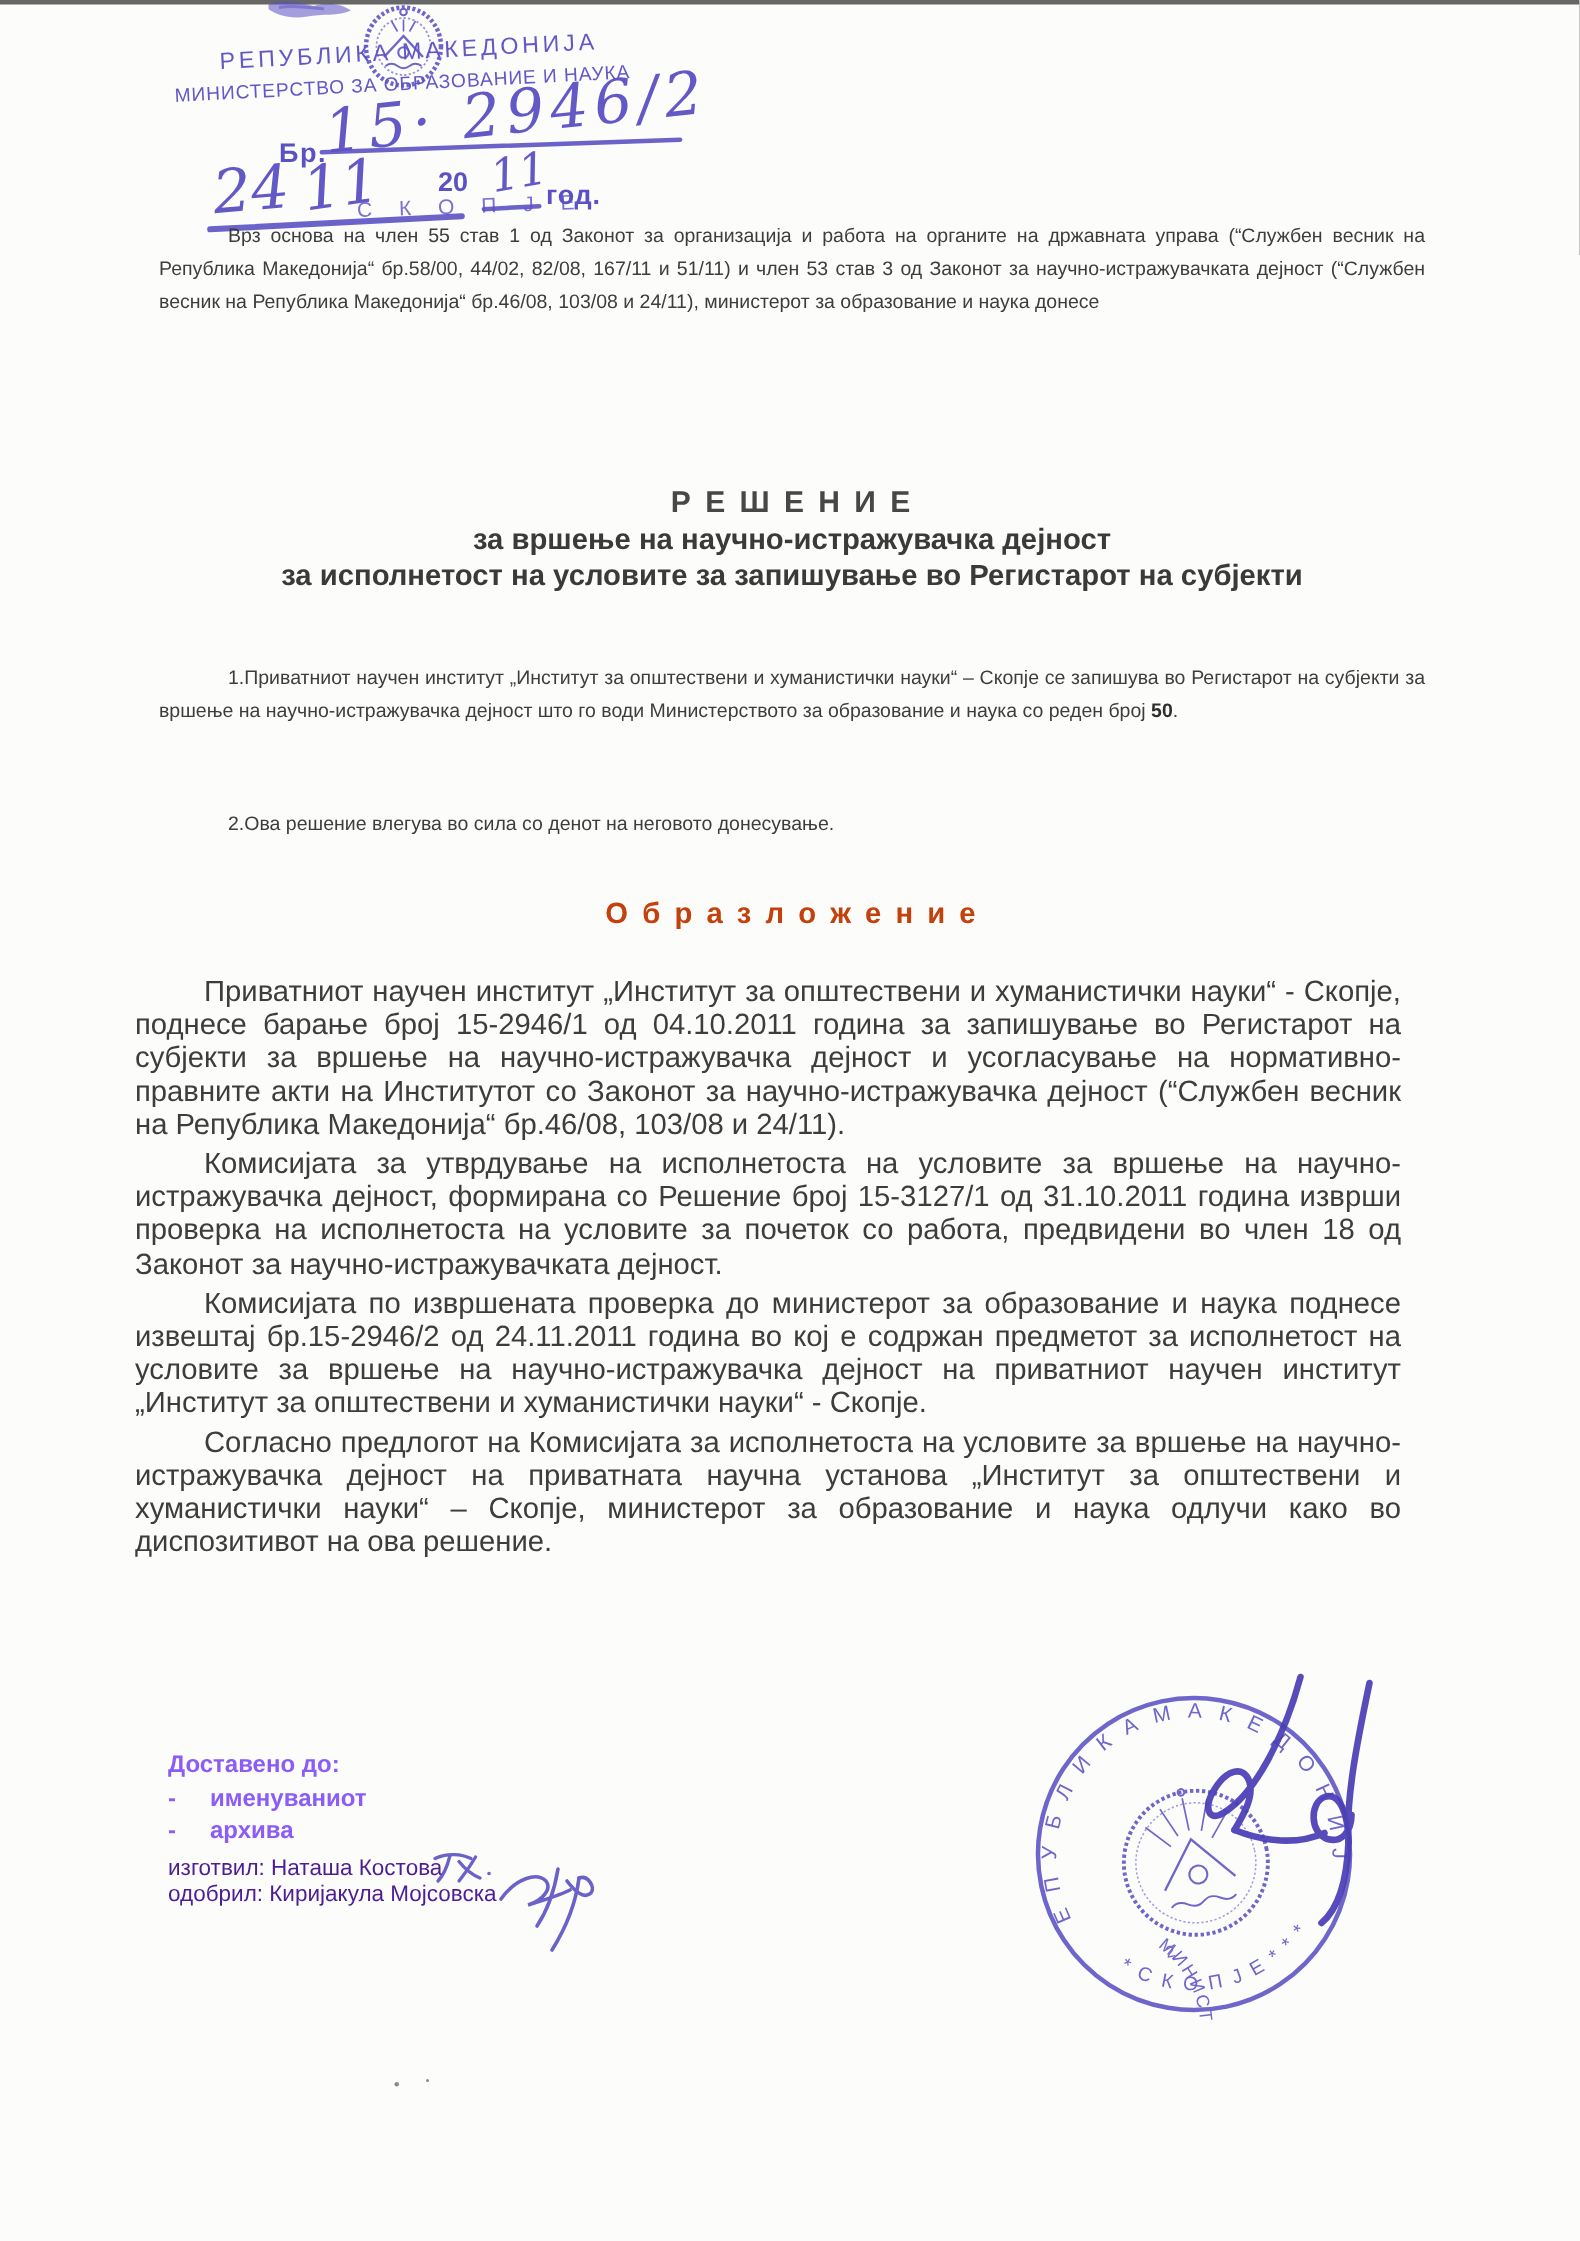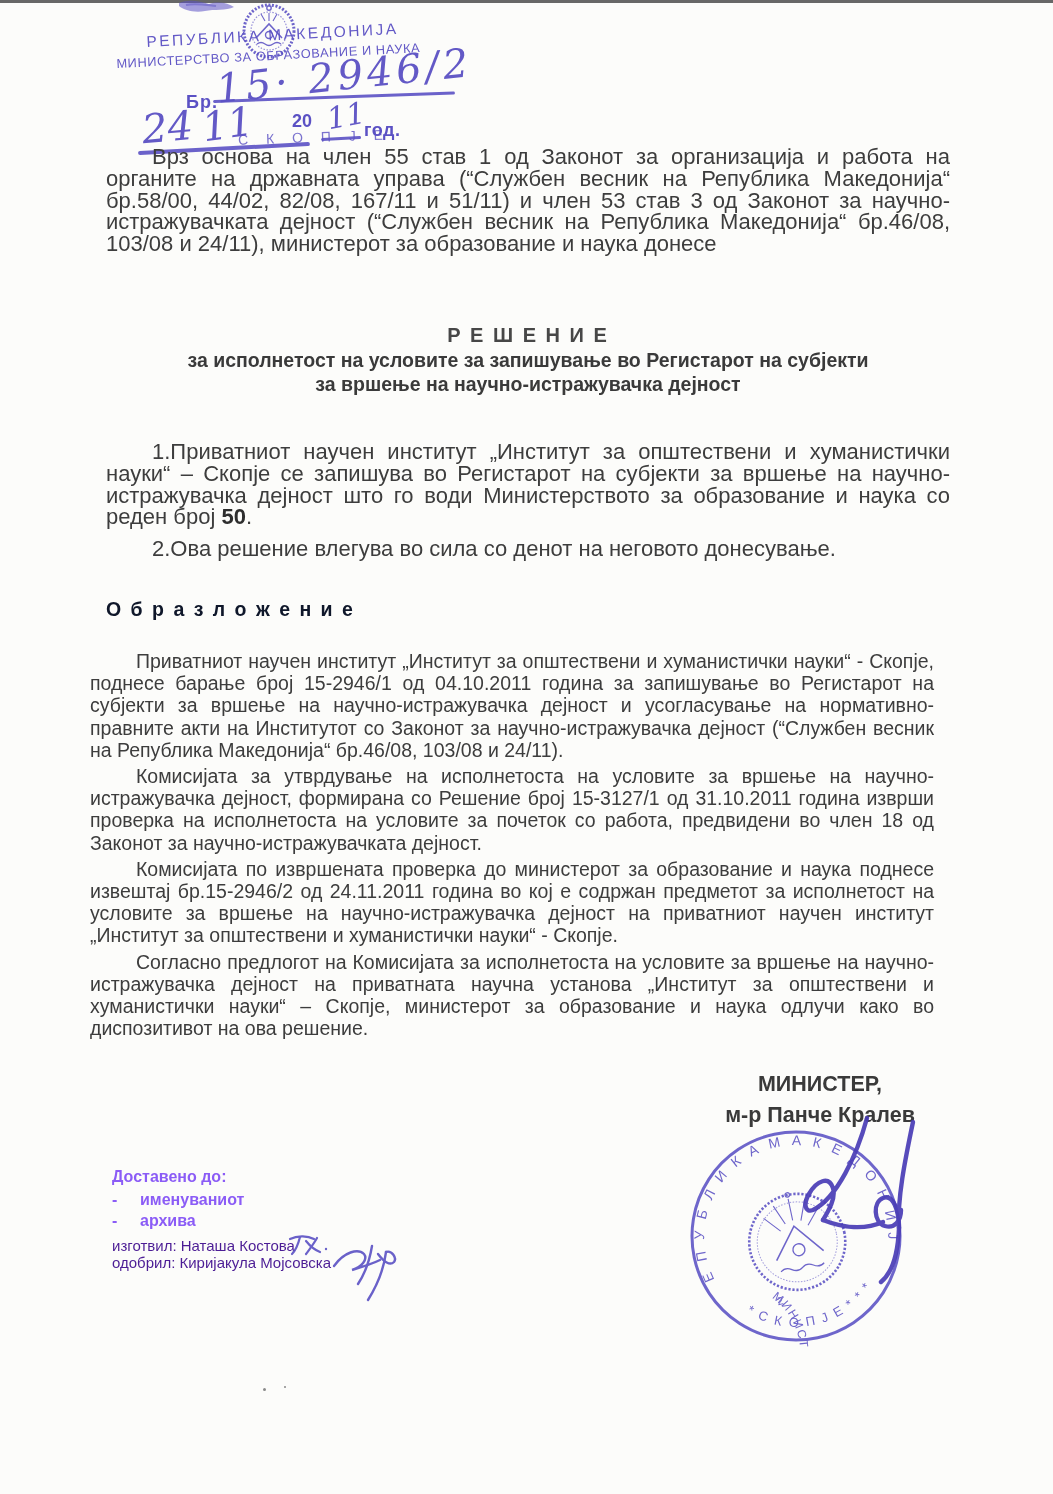--- a/index.html
+++ b/index.html
@@ -31,29 +31,29 @@
   .pr-year{position:absolute;left:292px;top:111px;font-size:18px;font-weight:bold;color:var(--ink);}
   .hw-year{position:absolute;left:327px;top:98px;font-size:30px;transform:rotate(-10deg);}
   .pr-god{position:absolute;left:364px;top:120px;font-size:18px;font-weight:bold;color:var(--ink);letter-spacing:.5px;}
   .city-stamp{position:absolute;left:238px;top:129px;font-size:14px;letter-spacing:7px;color:var(--ink);opacity:.8;transform:rotate(-2deg);white-space:nowrap;}
   .uline{position:absolute;height:3px;background:var(--ink);opacity:.9;transform-origin:left top;border-radius:2px;}
   .uline-a{left:213px;top:100px;width:242px;transform:rotate(-2deg);}
   .uline-b{left:138px;top:151px;width:172px;transform:rotate(-3deg);height:3.5px;}
   .uline-c{left:321px;top:138px;width:40px;transform:rotate(-3deg);height:2.5px;}
 
   
-  .par{position:absolute;left:106px;width:844px;text-align:justify;font-size:22px;line-height:21.8px;margin:0;}
+  .par{position:absolute;left:106px;width:844px;text-align:justify;font-size:13px;line-height:21.8px;margin:0;}
   .par.ind{text-indent:46px;}
   .intro{top:146px;}
   .title-block{position:absolute;left:106px;top:323px;width:844px;text-align:center;font-weight:bold;line-height:24.5px;}
   .title-line{font-size:20px;letter-spacing:2px;color:#474747;}
   .subtitle-line{font-size:19.5px;color:#3a3a3a;}
   .art1{top:441px;}
   .art2{top:538px;text-indent:46px;}
-  .expl-heading{position:absolute;left:106px;top:598px;width:844px;text-align:left;font-weight:bold;font-size:19.5px;letter-spacing:2px;color:#0f172a;}
+  .expl-heading{position:absolute;left:106px;top:598px;width:844px;text-align:center;font-weight:bold;font-size:19.5px;letter-spacing:2px;color:#c2410c;}
   .expl{position:absolute;left:90px;top:650px;width:844px;}
   .expl p{margin:0;text-align:justify;text-indent:46px;font-size:19.5px;line-height:22.2px;}
   .expl p + p{margin-top:4px;}
   .bnum{font-weight:bold;color:#2e2e2e;}
 
   
   .minister{position:absolute;left:640px;top:1069px;width:360px;text-align:center;font-weight:bold;line-height:31px;}
   .minister .t{font-size:21.5px;color:#3a3a3a;}
   .minister .n{font-size:21.5px;color:#3a3a3a;}
 
@@ -105,41 +105,37 @@
   <div class="hw hw-year">11</div>
   <div class="pr-god">год.</div>
   <div class="uline uline-b"></div>
   <div class="uline uline-c"></div>
   <div class="city-stamp">С К О П Ј Е</div>
 
   <p class="par ind intro">Врз основа на член 55 став 1 од Законот за организација и работа на органите на државната управа (“Службен весник на Република Македонија“ бр.58/00, 44/02, 82/08, 167/11 и 51/11) и член 53 став 3 од Законот за научно-истражувачката дејност (“Службен весник на Република Македонија“ бр.46/08, 103/08 и 24/11), министерот за образование и наука донесе</p>
 
   <div class="title-block">
     <div class="title-line">Р Е Ш Е Н И Е</div>
+    <div class="subtitle-line">за вршење на научно-истражувачка дејност</div>
     <div class="subtitle-line">за исполнетост на условите за запишување во Регистарот на субјекти</div>
-    <div class="subtitle-line">за вршење на научно-истражувачка дејност</div>
   </div>
 
   <p class="par ind art1"><span>1.Приватниот научен институт „Институт за општествени и хуманистички науки“ – Скопје се запишува во Регистарот на субјекти за вршење на научно-истражувачка дејност што го води Министерството за образование и наука со реден број </span><span class="bnum">50</span><span>.</span></p>
 
   <p class="par art2">2.Ова решение влегува во сила со денот на неговото донесување.</p>
 
   <div class="expl-heading">О б р а з л о ж е н и е</div>
 
   <div class="expl">
     <p>Приватниот научен институт „Институт за општествени и хуманистички науки“ - Скопје, поднесе барање број 15-2946/1 од 04.10.2011 година за запишување во Регистарот на субјекти за вршење на научно-истражувачка дејност и усогласување на нормативно-правните акти на Институтот со Законот за научно-истражувачка дејност (“Службен весник на Република Македонија“ бр.46/08, 103/08 и 24/11).</p>
     <p>Комисијата за утврдување на исполнетоста на условите за вршење на научно-истражувачка дејност, формирана со Решение број 15-3127/1 од 31.10.2011 година изврши проверка на исполнетоста на условите за почеток со работа, предвидени во член 18 од Законот за научно-истражувачката дејност.</p>
     <p>Комисијата по извршената проверка до министерот за образование и наука поднесе извештај бр.15-2946/2 од 24.11.2011 година во кој е содржан предметот за исполнетост на условите за вршење на научно-истражувачка дејност на приватниот научен институт „Институт за општествени и хуманистички науки“ - Скопје.</p>
     <p>Согласно предлогот на Комисијата за исполнетоста на условите за вршење на научно-истражувачка дејност на приватната научна установа „Институт за општествени и хуманистички науки“ – Скопје, министерот за образование и наука одлучи како во диспозитивот на ова решение.</p>
   </div>
 
-  <div class="minister">
-    <div class="t">МИНИСТЕР,</div>
-    <div class="n">м-р Панче Кралев</div>
-  </div>
 
   <svg style="position:absolute;left:684px;top:1124px;transform:rotate(-12deg);" width="224" height="224" viewBox="0 0 224 224">
     <defs>
       <path id="arc-outer" d="M 24,140 A 92,92 0 1 1 200,140"></path>
       <path id="arc-bottom" d="M 40,168 A 92,92 0 0 0 184,168"></path>
       <path id="arc-inner" d="M 74.1,166.1 A 66,66 0 1 1 74.0,166.0"></path>
     </defs>
     <g opacity="0.88">
       <circle cx="112" cy="112" r="104" fill="none" stroke="#5b51c4" stroke-width="3"></circle>
       <text font-family="Liberation Sans, sans-serif" font-size="14" letter-spacing="3.5" fill="#5b51c4">

